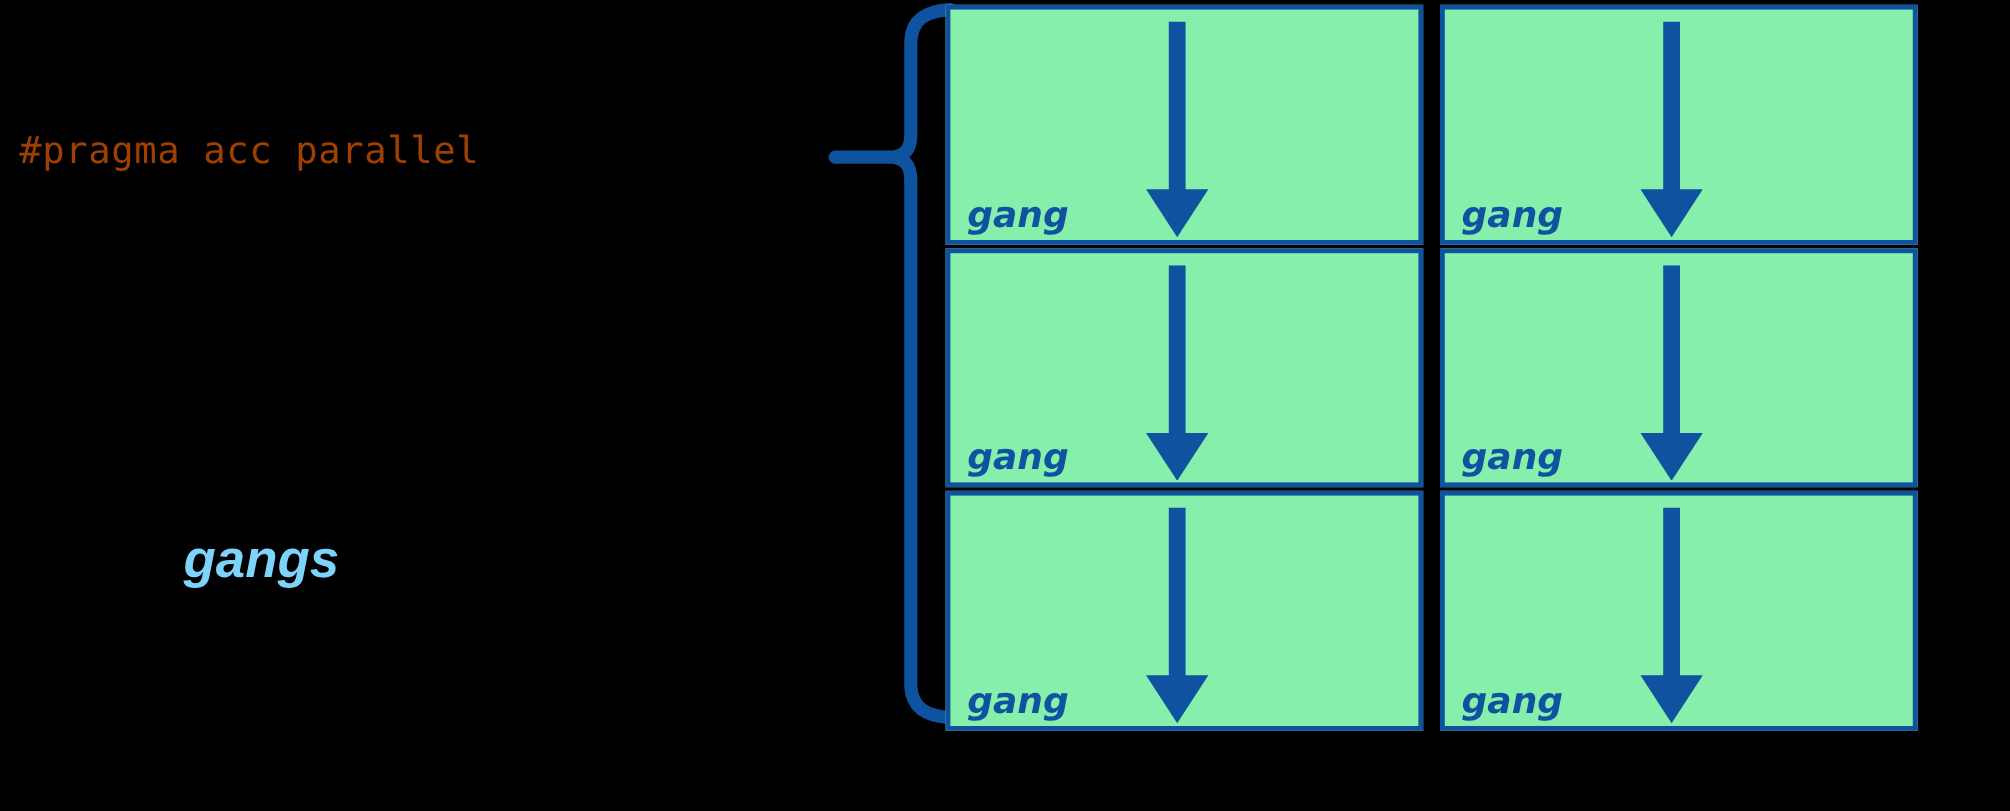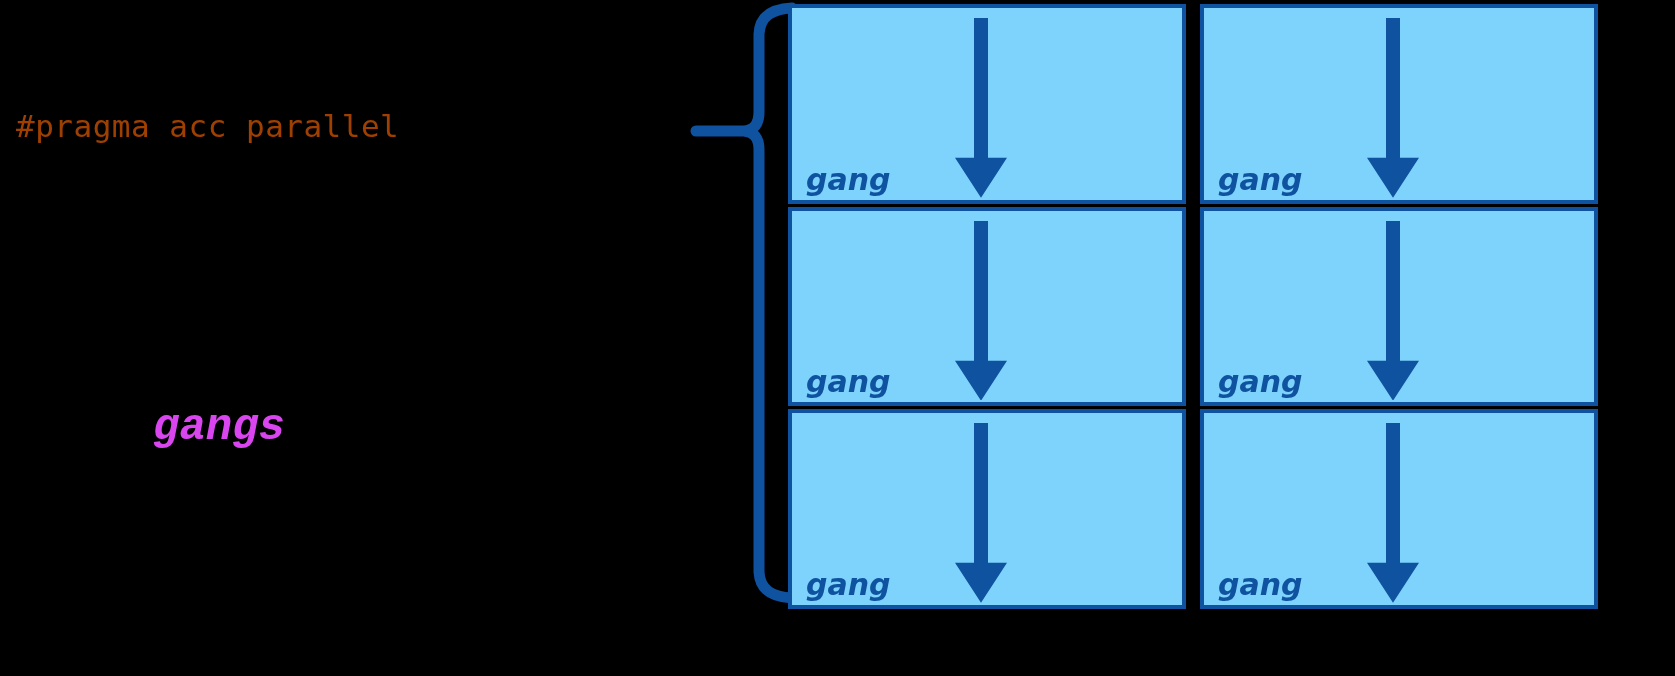--- a/index.html
+++ b/index.html
@@ -46,26 +46,26 @@
     font-weight: bold;
     font-style: italic;
     color: #1A5FB4;
     white-space: pre;
     line-height: 1;
   }
 
   .label-gangs {
     position: absolute;
     left: 153px;
-    top: 405px;
-    font-family: Liberation Mono, monospace;
+    top: 445px;
+    font-family: Liberation Sans, sans-serif;
     font-size: 44px;
     font-weight: bold;
     font-style: italic;
-    color: #d946ef;
+    color: #7dd3fc;
     white-space: pre;
     line-height: 1;
   }
 
   
   .brace-wrap {
     position: absolute;
     left: 640px;
     top: 0px;
     width: 170px;
@@ -83,21 +83,21 @@
     height: 605px;
     display: grid;
     grid-template-columns: 1fr 1fr;
     grid-template-rows: 1fr 1fr 1fr;
     column-gap: 14px;
     row-gap: 3px;
   }
 
   .gang-box {
     position: relative;
-    background: #7dd3fc;
+    background: #86efac;
     border: 4px solid #0F52A0;
     box-sizing: border-box;
     overflow: hidden;
   }
 
   .gang-label {
     position: absolute;
     left: 14px;
     bottom: 4px;
     font-family: "DejaVu Sans", "Liberation Sans", sans-serif;

